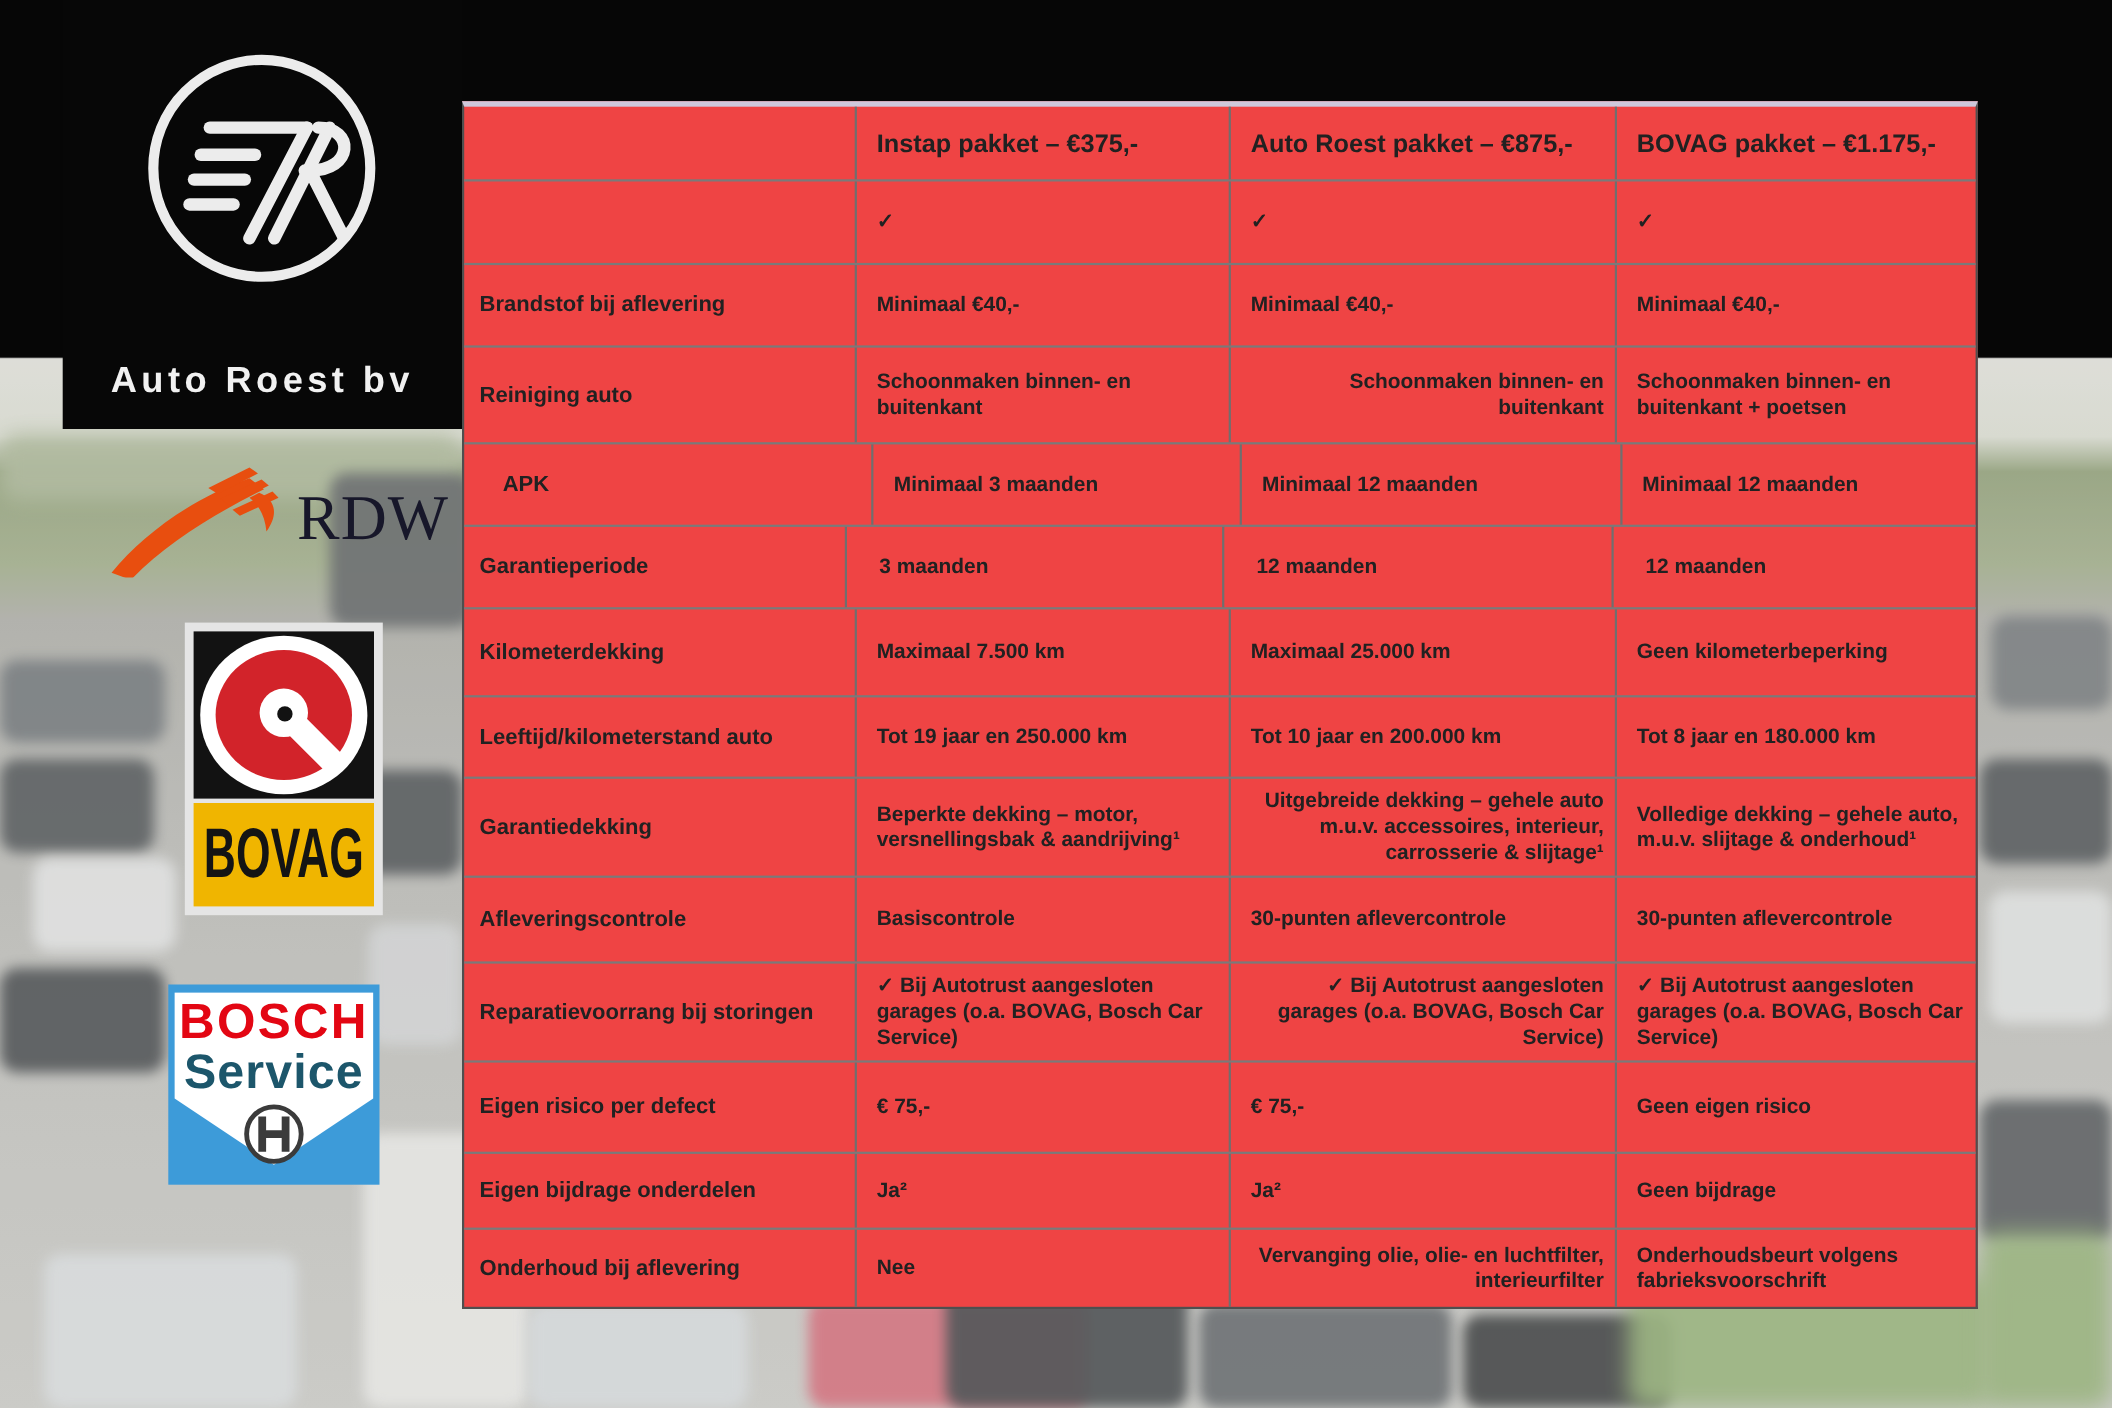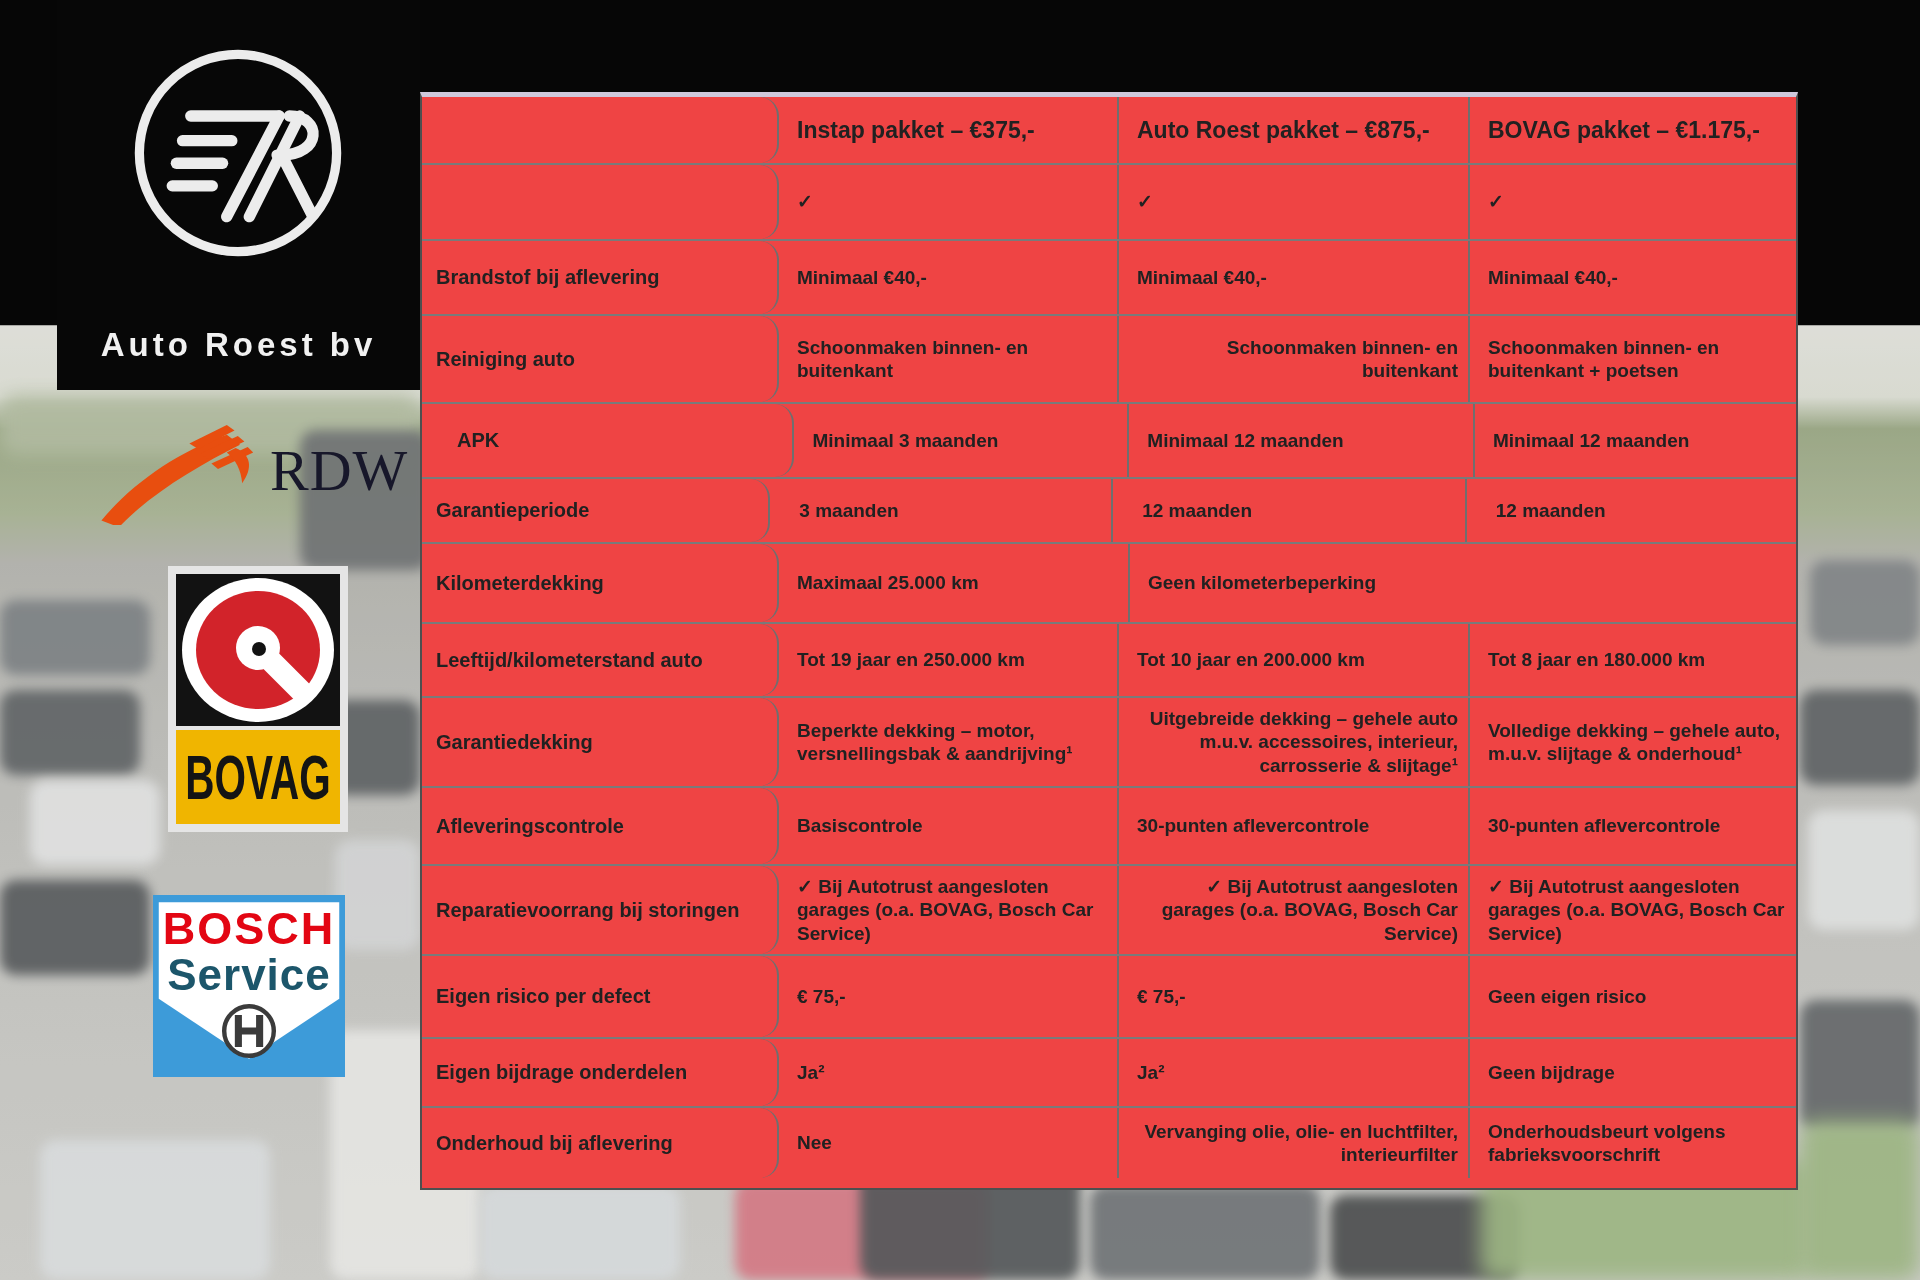--- a/index.html
+++ b/index.html
@@ -54,29 +54,29 @@
 
   
   .tbl { position:absolute; left:420px; top:92px; width:1378px; height:1098px;
          box-sizing:border-box; background:#ef4444;
          border:2px solid #4f4f4f; border-top:5px solid #cfc8db; }
   .row { display:flex; box-sizing:border-box; border-bottom:2px solid #7a7a7a; }
   .row:last-child { border-bottom:none; }
   .cell { box-sizing:border-box; height:100%; display:flex; align-items:center;
           padding:6px 10px 6px 18px; color:#212121; font-weight:bold;
           font-size:19px; line-height:1.22; }
-  .c0 { width:357px; padding-left:14px; font-size:20px;border-radius:19px; }
+  .c0 { width:357px; padding-left:14px; font-size:20px; }
   .c1 { width:340px; }
   .c2 { width:351px;text-align:right; }
   .c3 { width:326px; }
   .c0,.c1,.c2 { border-right:2px solid #6f6f6f; }
   .hrow .cell { font-size:23px; }
   .rh  { height:68px; }
   .r0  { height:76px; } .r1 { height:75px; } .r2 { height:88px; } .r3 { height:75px;padding-left:21px; }
-  .r4  { height:65px;gap:11px; } .r5 { height:80px; } .r6 { height:74px; } .r7 { height:90px; }
+  .r4  { height:75px;gap:11px; } .r5 { height:80px; } .r6 { height:74px; } .r7 { height:90px; }
   .r8  { height:78px; } .r9 { height:90px; } .r10{ height:83px; } .r11{ height:69px; }
   .r12 { height:70px; }
 </style>
 </head>
 <body>
 
 <div class="stage">
 
   <div class="bg-base"></div>
   <div>
@@ -196,20 +196,21 @@
       <div class="cell c3">Minimaal 12 maanden</div>
     </div>
     <div class="row r4">
       <div class="cell c0">Garantieperiode</div>
       <div class="cell c1">3 maanden</div>
       <div class="cell c2">12 maanden</div>
       <div class="cell c3">12 maanden</div>
     </div>
     <div class="row r5">
       <div class="cell c0">Kilometerdekking</div>
+      <div class="cell c1">Maximaal 7.500 km</div>
       <div class="cell c2">Maximaal 25.000 km</div>
       <div class="cell c3">Geen kilometerbeperking</div>
     </div>
     <div class="row r6">
       <div class="cell c0">Leeftijd/kilometerstand auto</div>
       <div class="cell c1">Tot 19 jaar en 250.000 km</div>
       <div class="cell c2">Tot 10 jaar en 200.000 km</div>
       <div class="cell c3">Tot 8 jaar en 180.000 km</div>
     </div>
     <div class="row r7">

